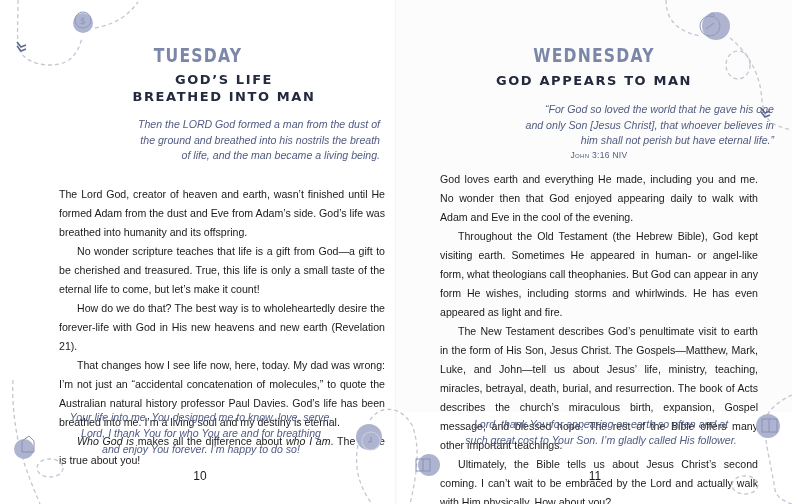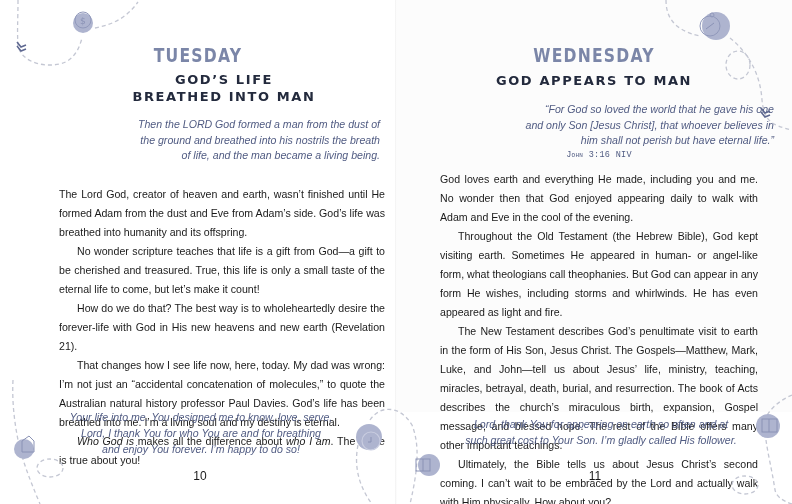--- a/index.html
+++ b/index.html
@@ -7,21 +7,21 @@
     body { position: relative; font-family: "Liberation Sans", sans-serif; color: #1e1e1e; }
     .page { position: absolute; top: 0; height: 412px; width: 396px; background: #fff; }
     .page.left { left: 0; }
     .page.right { left: 396px; background: #fcfcfc; }
     .spine { position: absolute; left: 395px; top: 0; width: 2px; height: 504px; background: linear-gradient(90deg, #f1f1f1, #ffffff); }
     .deco { position: absolute; left: 0; top: 0; width: 792px; height: 504px; pointer-events: none; }
 
     .day { position: absolute; text-align: center; font-family: "DejaVu Sans", sans-serif; font-weight: bold; color: #7b86a8; letter-spacing: 1.5px; font-size: 19px; transform: scaleX(0.82); transform-origin: center; }
     .title { position: absolute; text-align: center; font-family: "DejaVu Sans", sans-serif; font-weight: bold; color: #232a3d; letter-spacing: 1.6px; font-size: 13px; line-height: 17px; }
     .verse { position: absolute; text-align: right; font-family: "Liberation Sans", sans-serif; font-style: italic; color: #505b82; font-size: 10.6px; line-height: 15.5px; }
-    .ref { position: absolute; text-align: center; font-family: Liberation Mono, monospace; color: #505b82; font-size: 8.5px; letter-spacing: 0.3px; }
+    .ref { position: absolute; text-align: center; font-family: Liberation Sans, sans-serif; color: #505b82; font-size: 8.5px; letter-spacing: 0.3px; }
     .body-text { position: absolute; font-family: "Liberation Sans", sans-serif; font-size: 10.6px; line-height: 19px; color: #1a1a1a; text-align: justify; }
     .body-text p { text-indent: 0; }
     .body-text p.ind { text-indent: 18px; }
     .prayer { position: absolute; text-align: center; font-family: "Liberation Sans", sans-serif; font-style: italic; color: #505b82; font-size: 10.6px; line-height: 16px; }
     .pnum { position: absolute; font-family: "Liberation Sans", sans-serif; font-size: 12px; color: #1a1a1a; text-align: center; width: 30px; }
     em { font-style: italic; }
     .sc { font-variant: small-caps; }
   </style>
 </head>
 <body>

